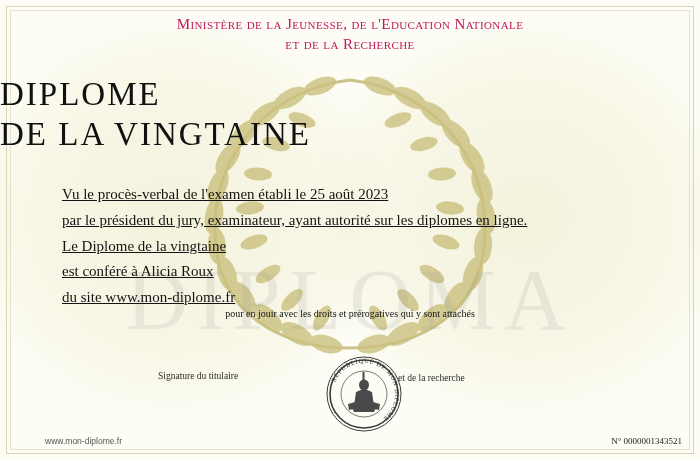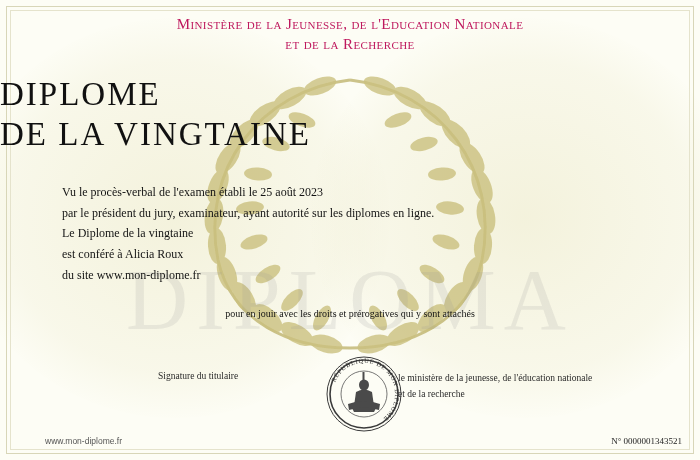--- a/index.html
+++ b/index.html
@@ -98,23 +98,24 @@
     line-height: 1.22;
     color: #111;
   }
   .title .l2 { display: block; }
 
   .body-text {
     position: absolute;
     top: 182px;
     left: 62px;
     right: 50px;
-    font-size: 12px;
+    font-size: 15px;
     line-height: 1.72;
     color: #141414;
+    text-decoration: underline;
   }
   .body-text div { white-space: nowrap; }
 
   .rights {
     position: absolute;
     top: 308px;
     left: 0; right: 0;
     text-align: center;
     font-size: 10px;
     color: #141414;
@@ -249,21 +250,20 @@
       <div>Le Diplome de la vingtaine</div>
       <div>est conféré à Alicia Roux</div>
       <div>du site www.mon-diplome.fr</div>
     </div>
 
     <div class="rights">pour en jouir avec les droits et prérogatives qui y sont attachés</div>
 
     <div class="sig-left">Signature du titulaire</div>
 
     <div class="sig-right">
-      <div>le ministère de la jeunesse, de l'éducation nationale</div>
       <div>et de la recherche</div>
     </div>
 
     <svg class="seal" viewBox="0 0 84 84">
       <defs>
         <path id="sealcircle" d="M 42,42 m -31,0 a 31,31 0 1,1 62,0 a 31,31 0 1,1 -62,0"></path>
       </defs>
       <circle cx="42" cy="42" r="37" fill="none" stroke="#3a3a3a" stroke-width="1"></circle>
       <circle cx="42" cy="42" r="34" fill="none" stroke="#3a3a3a" stroke-width="1.6"></circle>
       <circle cx="42" cy="42" r="23" fill="none" stroke="#555" stroke-width="0.8"></circle>

